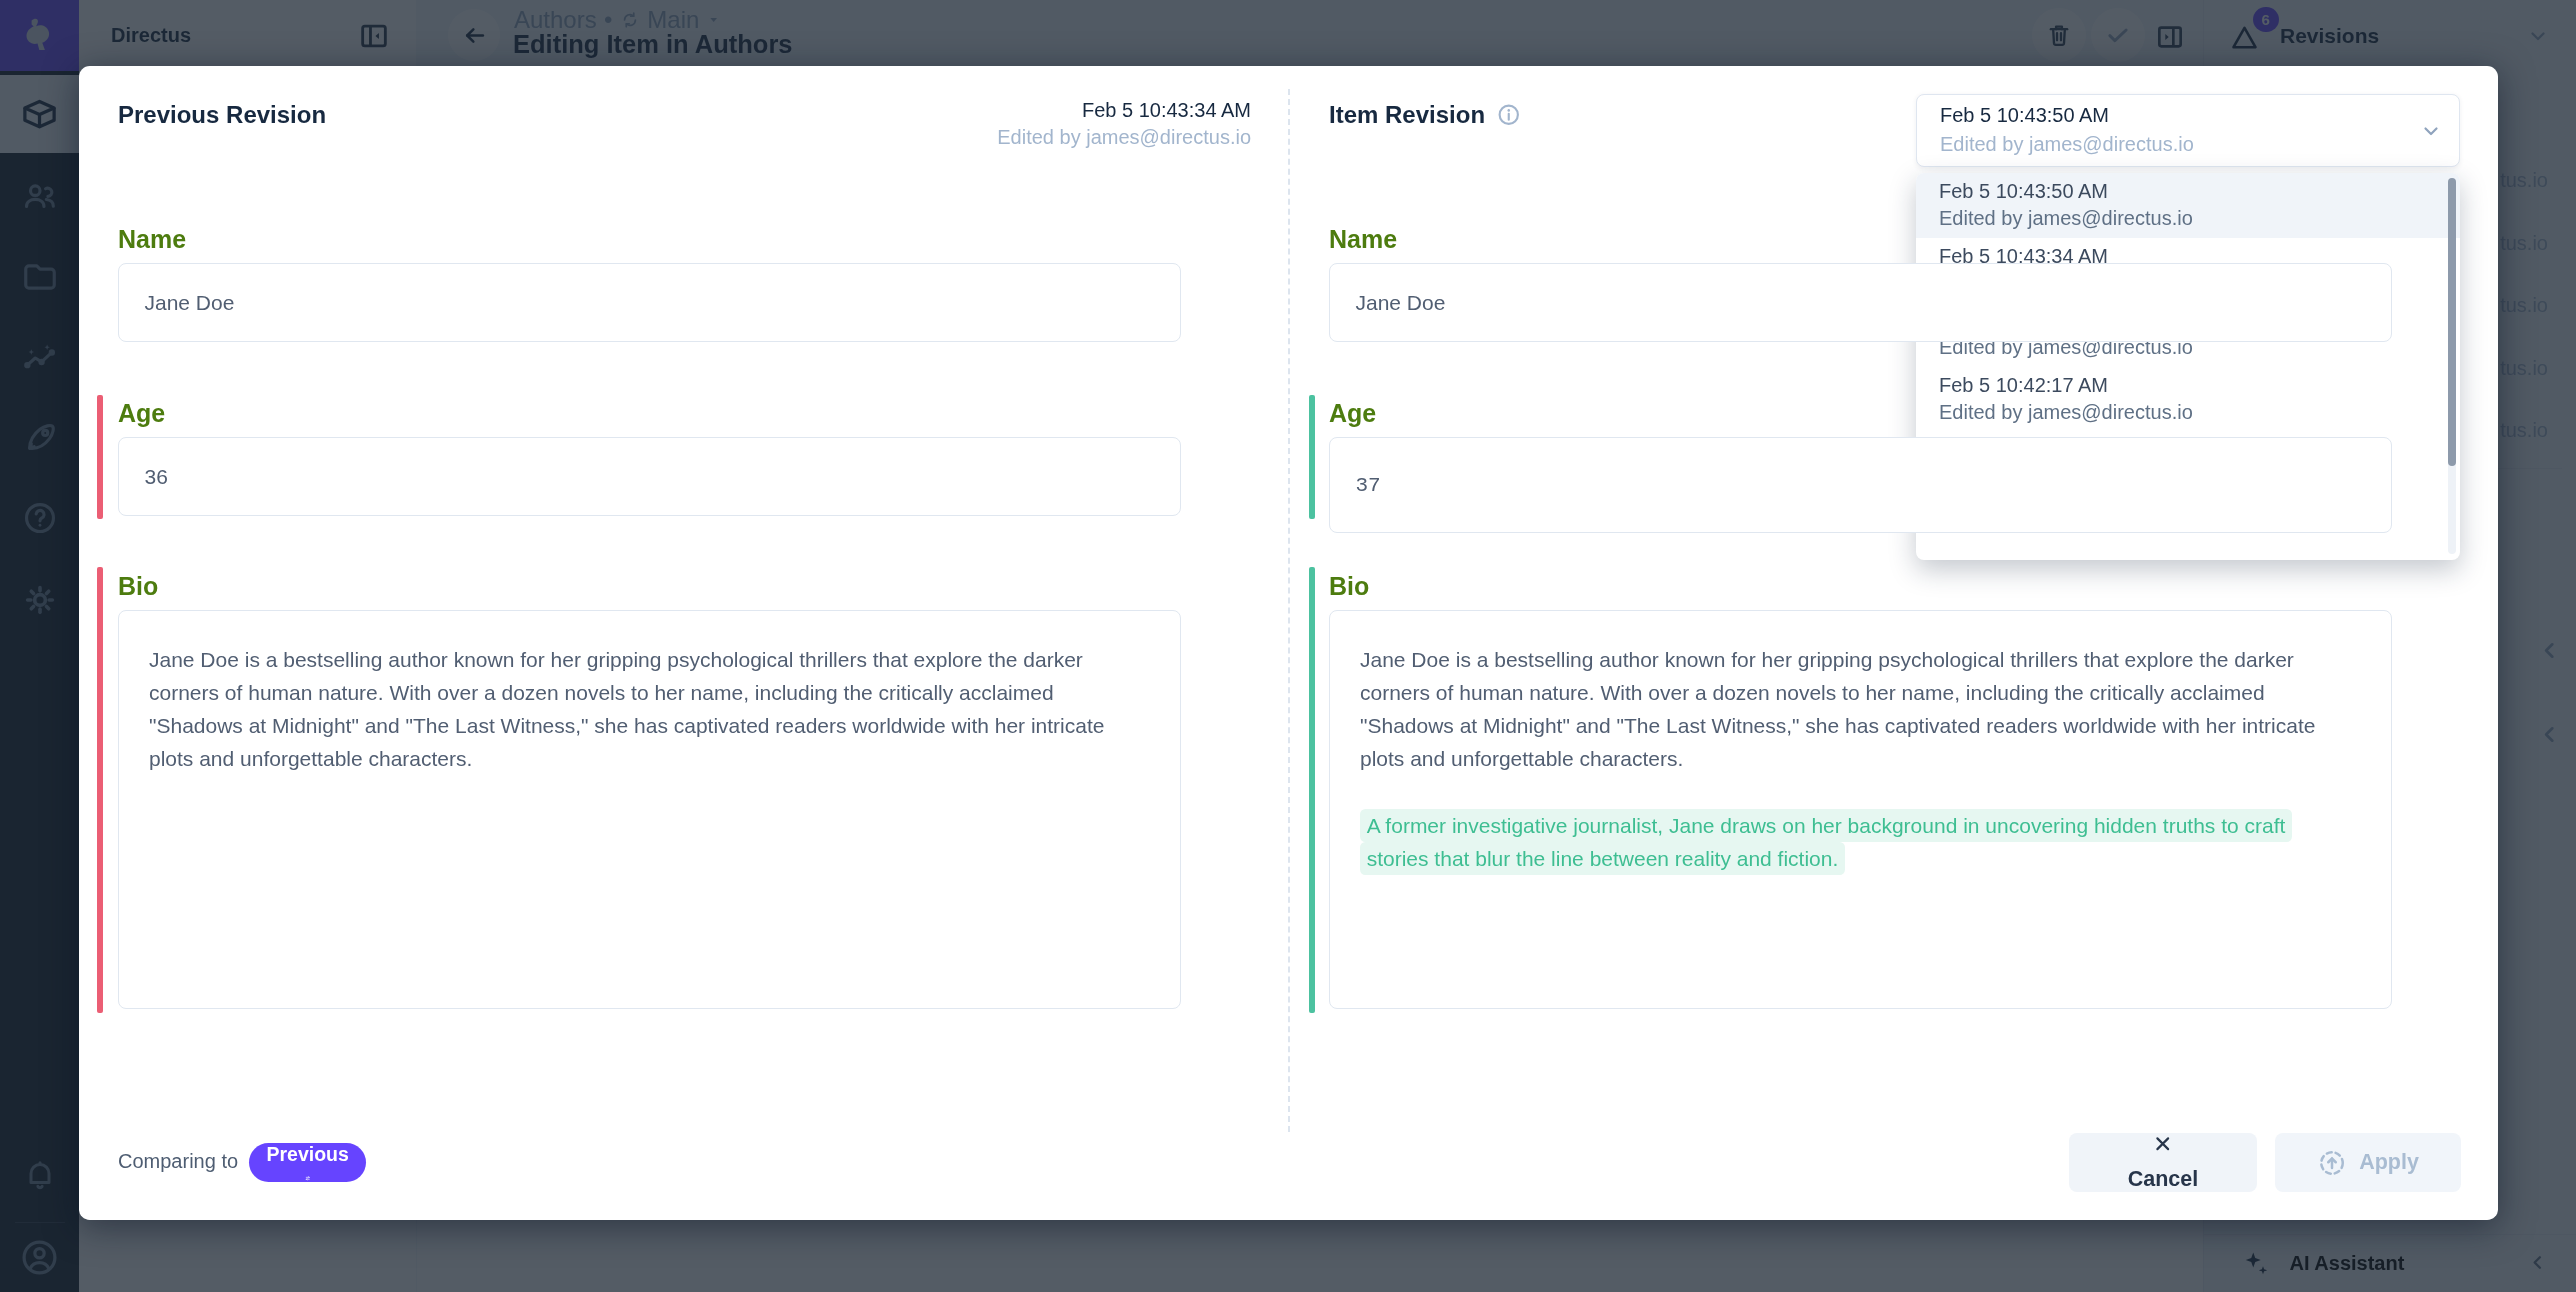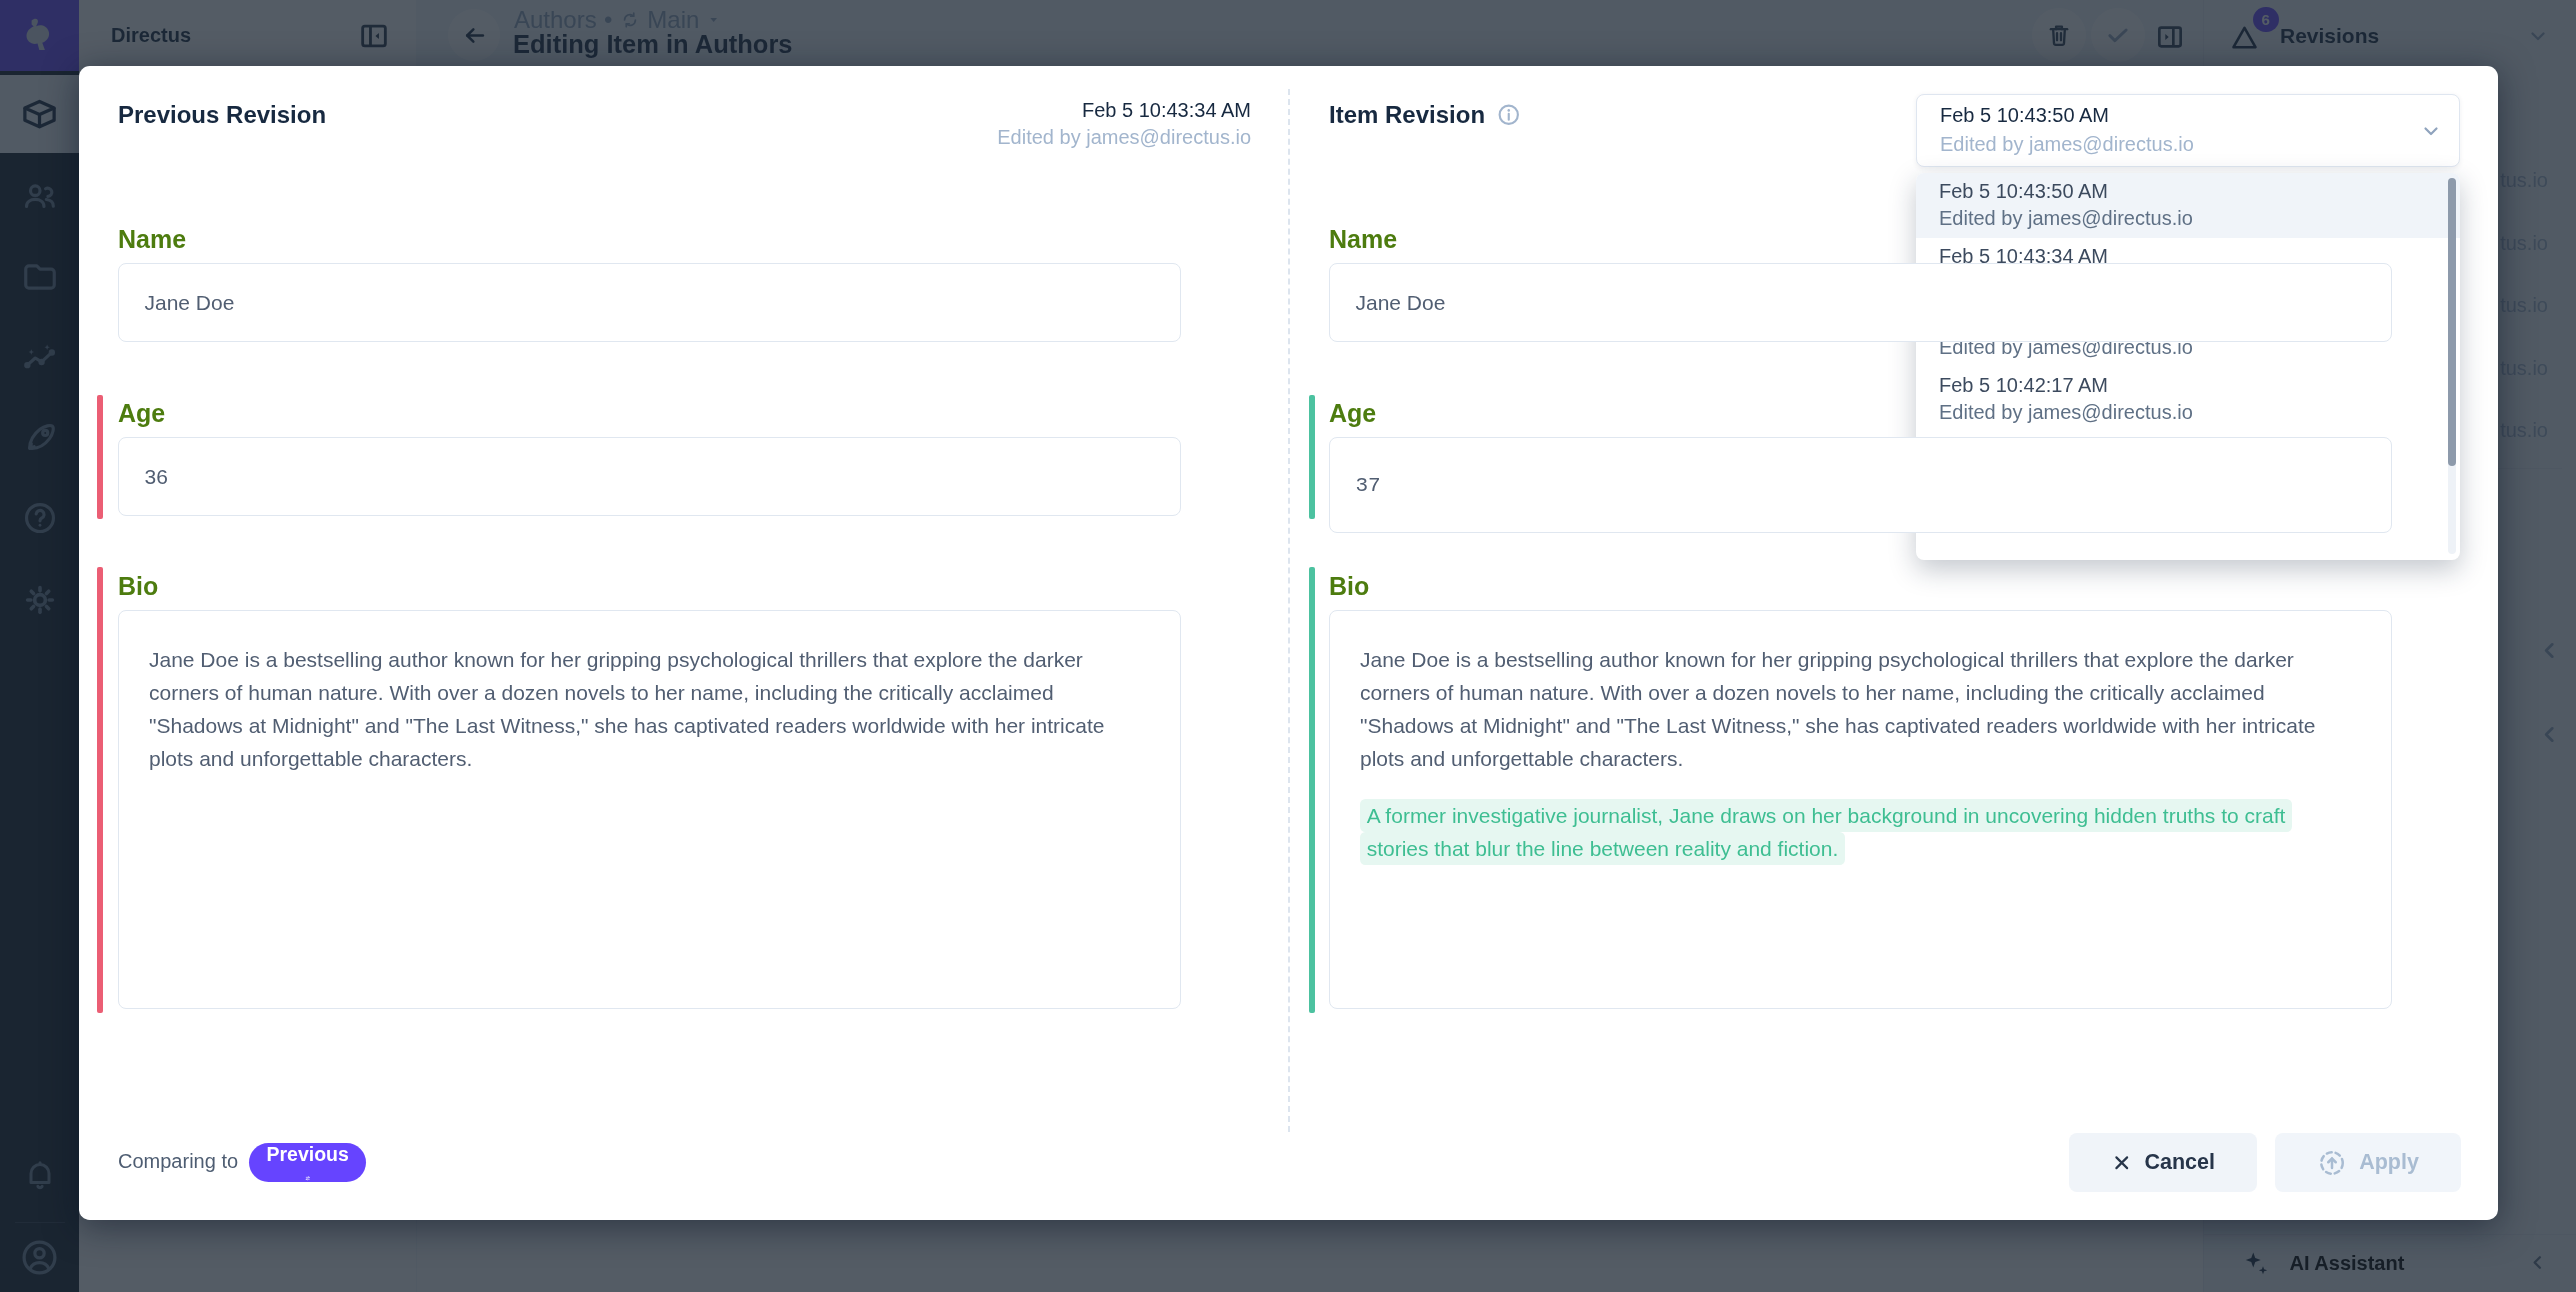--- a/index.html
+++ b/index.html
@@ -86,27 +86,27 @@
   .l-bio-label  { left:39px; top:506px; }   .l-bio-box    { left:39px; top:544px; width:1063px; height:399px; }
   .l-bio-bar    { left:18px; top:501px; height:446px; }
 
   .r-name-label { left:1250px; top:159px; } .r-name-input { left:1250px; top:197px; width:1063px; height:79px; }
   .r-age-label  { left:1250px; top:333px; } .r-age-input  { left:1250px; top:371px; width:1063px; height:96px;font-family:Liberation Mono, monospace; }
   .r-age-bar    { left:1230px; top:329px; height:124px; }
   .r-bio-label  { left:1250px; top:506px; } .r-bio-box    { left:1250px; top:544px; width:1063px; height:399px; }
   .r-bio-bar    { left:1230px; top:501px; height:446px; }
 
   .bio-text { padding:32px 30px; font-size:21px; line-height:33px; color:#515E72; width:1049px; }
-  .bio-added { margin-top:24px; }
+  .bio-added { margin-top:34px; }
   .bio-added span { color:#3EBE92; background:#E6F7F1; padding:5.4px 6.7px; border-radius:5.4px; -webkit-box-decoration-break:clone; box-decoration-break:clone; }
 
   .cmp-label { left:39px; top:1084px; font-size:20px; color:#4E5D72; font-weight:500; }
   .cmp-chip { left:170px; top:1077px; height:39px; border-radius:672px; background:#6644FF; color:#fff; display:flex; align-items:center; gap:9.4px; padding:0 17.5px; font-size:19.5px; font-weight:600;flex-direction:column; }
   .btn { height:59px; border-radius:8px; display:flex; align-items:center; justify-content:center; gap:12px; font-size:21.5px; font-weight:600; }
-  .cancel-btn { left:1990px; top:1067px; width:188px; background:#F0F4F9; color:#27354A; }
+  .cancel-btn { left:1990px; top:1067px; width:188px; background:#F0F4F9; color:#27354A;flex-direction:column; }
   .apply-btn { left:2196px; top:1067px; width:186px; background:#F1F5FA; color:#A9BCD2; }
 </style>
 </head>
 <body>
 
 <div class="app">
 
   <div class="abs nav-col"></div>
   <div class="abs topbar"></div>
   <div class="abs content-body"></div>

